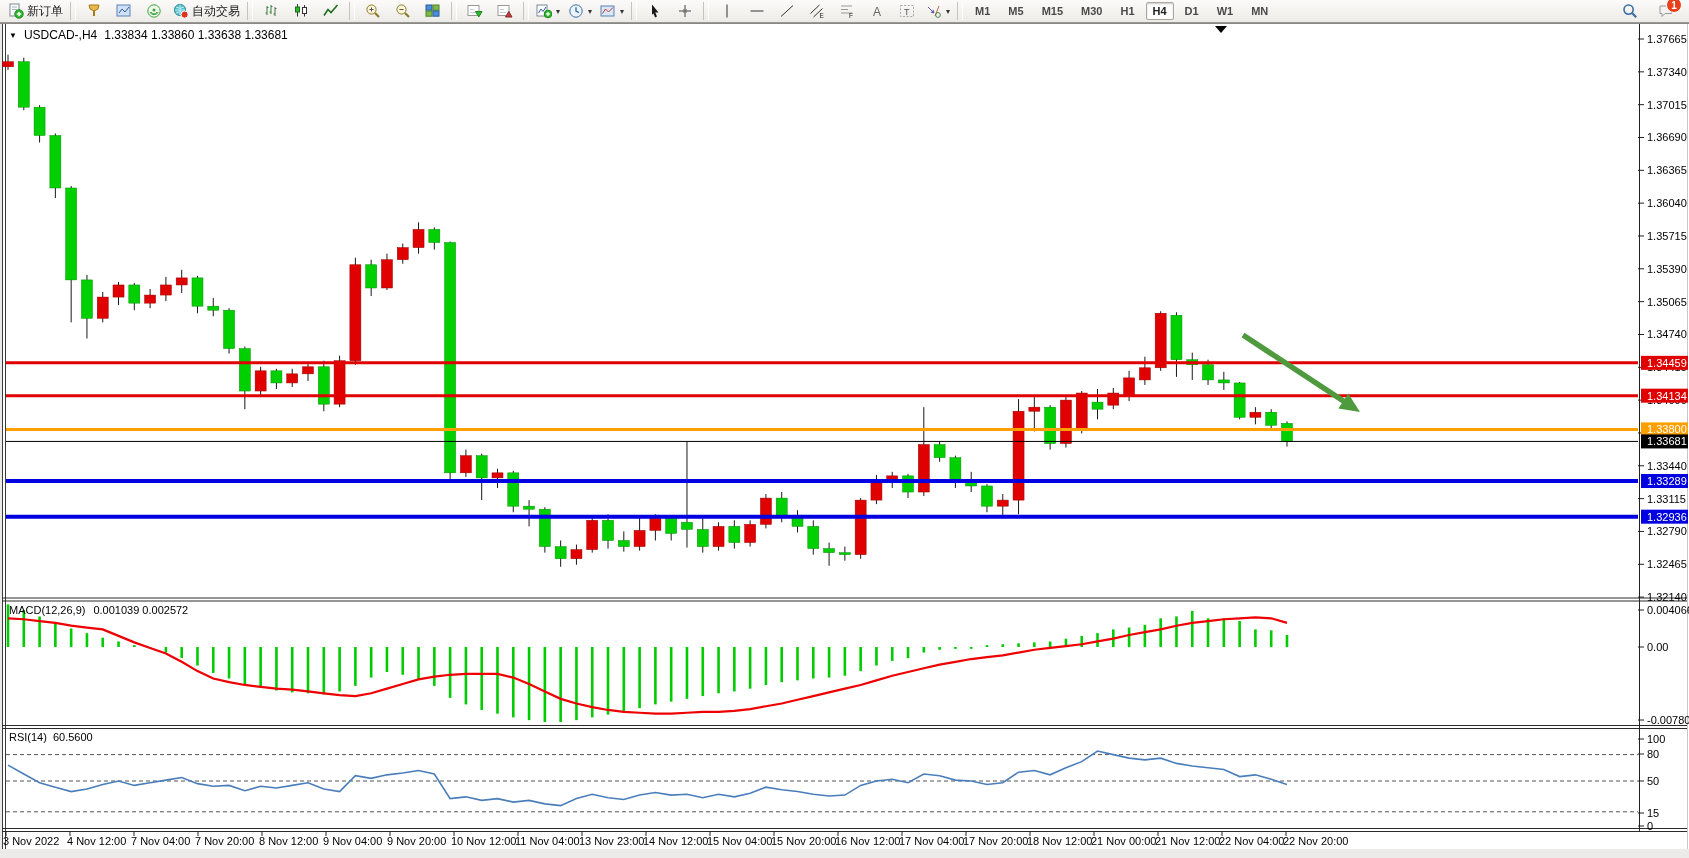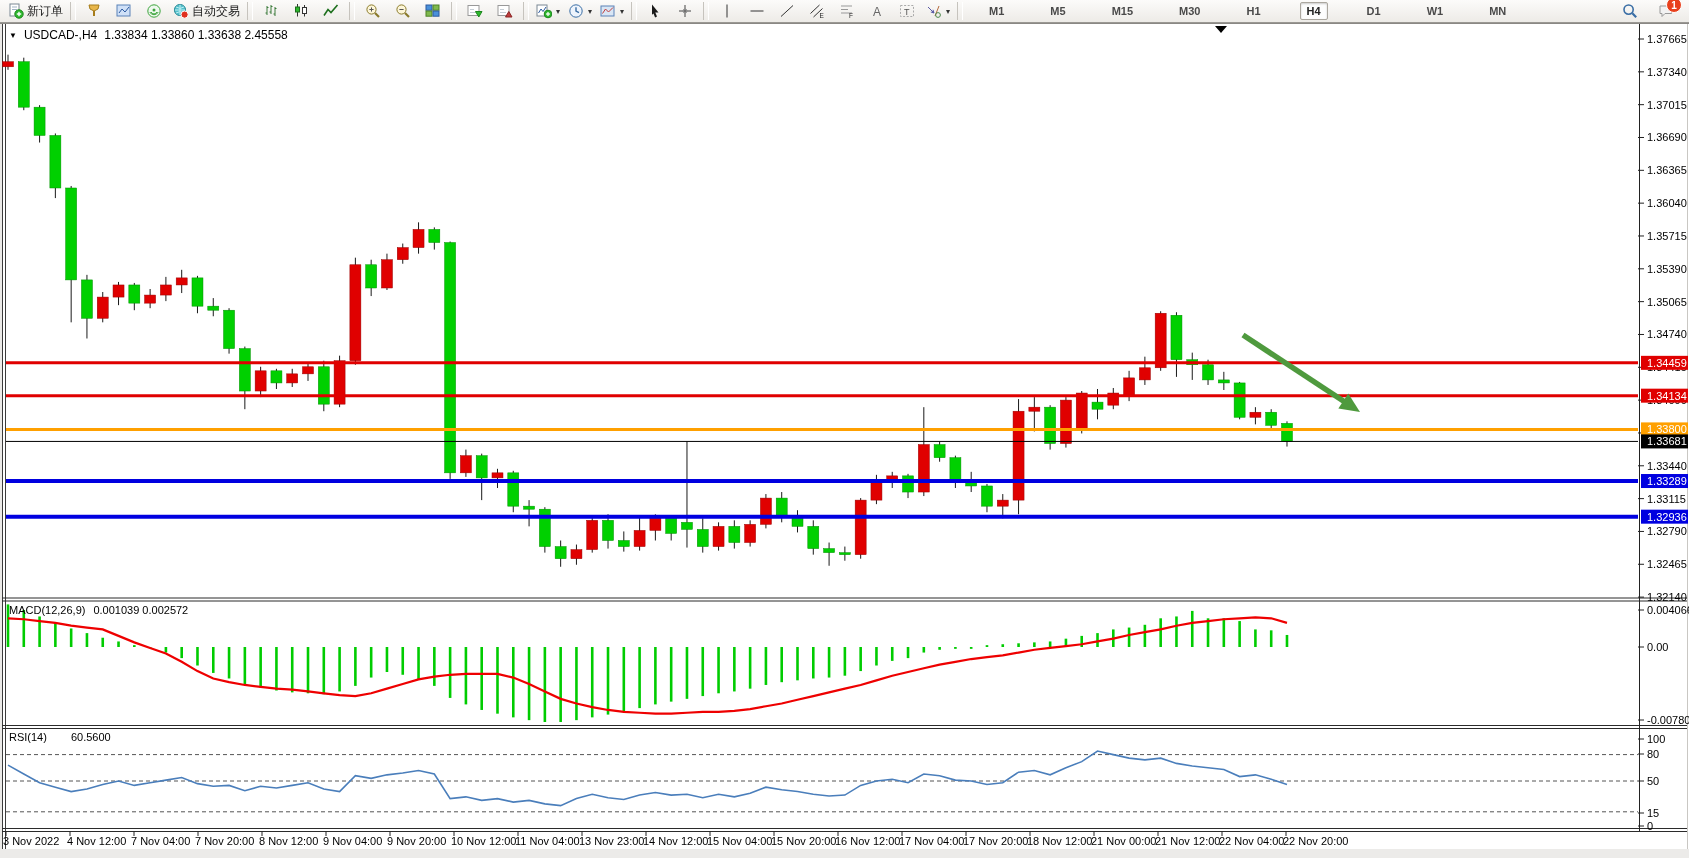--- a/index.html
+++ b/index.html
@@ -7,32 +7,32 @@
        font-family:"Liberation Sans",sans-serif;overflow:hidden}
   #toolbar{position:absolute;top:0;left:0;width:1689px;height:23px;box-sizing:border-box;
     background:linear-gradient(#fcfbfa,#edebe7);border-bottom:1px solid #9a9893;
     display:flex;align-items:center;padding-left:4px;z-index:6}
   .tb-btn{height:20px;min-width:22px;display:flex;align-items:center;justify-content:center;
     gap:3px;border:1px solid transparent;border-radius:2px;font-size:12px;color:#1a1a1a;
     padding:1px 3px;cursor:default;white-space:nowrap}
   .tb-btn svg{display:block}
   .tb-sep{width:4px;height:18px;border-left:1px solid #c6c3bd;border-right:1px solid #ffffff;margin:0 3px}
   .caret{font-size:8px;color:#333;margin-left:1px}
-  .tf-btn{font-size:11px;font-weight:bold;color:#4a4a4a;padding:2px 6px;margin:0 16px;
+  .tf-btn{font-size:11px;font-weight:bold;color:#4a4a4a;padding:2px 6px;margin:0 2px;
     border:1px solid transparent;border-radius:2px}
   .tf-btn.active{background:#fdfdfd;border:1px solid #aba79f;box-shadow:inset 0 1px 2px rgba(0,0,0,.2);color:#222}
   #tb-right{margin-left:auto;display:flex;align-items:center;gap:6px;padding-right:8px;position:relative}
   #chat-badge{position:absolute;right:-2px;top:-3px;width:14px;height:14px;border-radius:50%;
     background:#e8401c;color:#fff;font-size:10px;font-weight:bold;display:flex;
     align-items:center;justify-content:center;border:1px solid #fff}
   #chart-title{position:absolute;left:9px;top:28px;font-size:12px;color:#000;z-index:4;
     display:flex;align-items:center;gap:7px}
   #chart-title .tri{font-size:8px;color:#000}
   #macd-label{position:absolute;left:9px;top:604px;font-size:11px;color:#000;z-index:4;display:flex;gap:8px}
-  #rsi-label{position:absolute;left:9px;top:731px;font-size:11px;color:#000;z-index:4;display:flex;gap:24px}
+  #rsi-label{position:absolute;left:9px;top:731px;font-size:11px;color:#000;z-index:4;display:flex;gap:6px}
   svg#chart{position:absolute;top:0;left:0;z-index:1}
 </style>
 </head>
 <body>
 
 <svg id="chart" width="1689" height="858">
     <rect x="2" y="23" width="1687" height="826" fill="#ffffff"></rect>
     <rect x="0" y="849" width="1689" height="9" fill="#ecebe9"></rect>
     <path d="M2.5 23 V849 M5.5 23 V849" stroke="#3c3c3c" stroke-width="1"></path>
     <line x1="1687.5" y1="23" x2="1687.5" y2="849" stroke="#c9c7c3"></line>
@@ -630,21 +630,21 @@
           <path d="M2 3 h11.5 v7.5 h-6.5 l-3 3 v-3 h-2 z" fill="#f2f2f2" stroke="#999"></path>
         </svg>
         <span id="chat-badge">1</span>
       </div>
     </div>
   </div>
 
 <div id="chart-title">
   <span class="tri">▼</span>
   <span>USDCAD-,H4</span>
-  <span>1.33834 1.33860 1.33638 2.45558</span>
+  <span>1.33834 1.33860 1.33638 1.33681</span>
 </div>
 
 <div id="macd-label">
   <span>MACD(12,26,9)</span>
   <span>0.001039 0.002572</span>
 </div>
 
 <div id="rsi-label">
   <span>RSI(14)</span>
   <span>60.5600</span>

